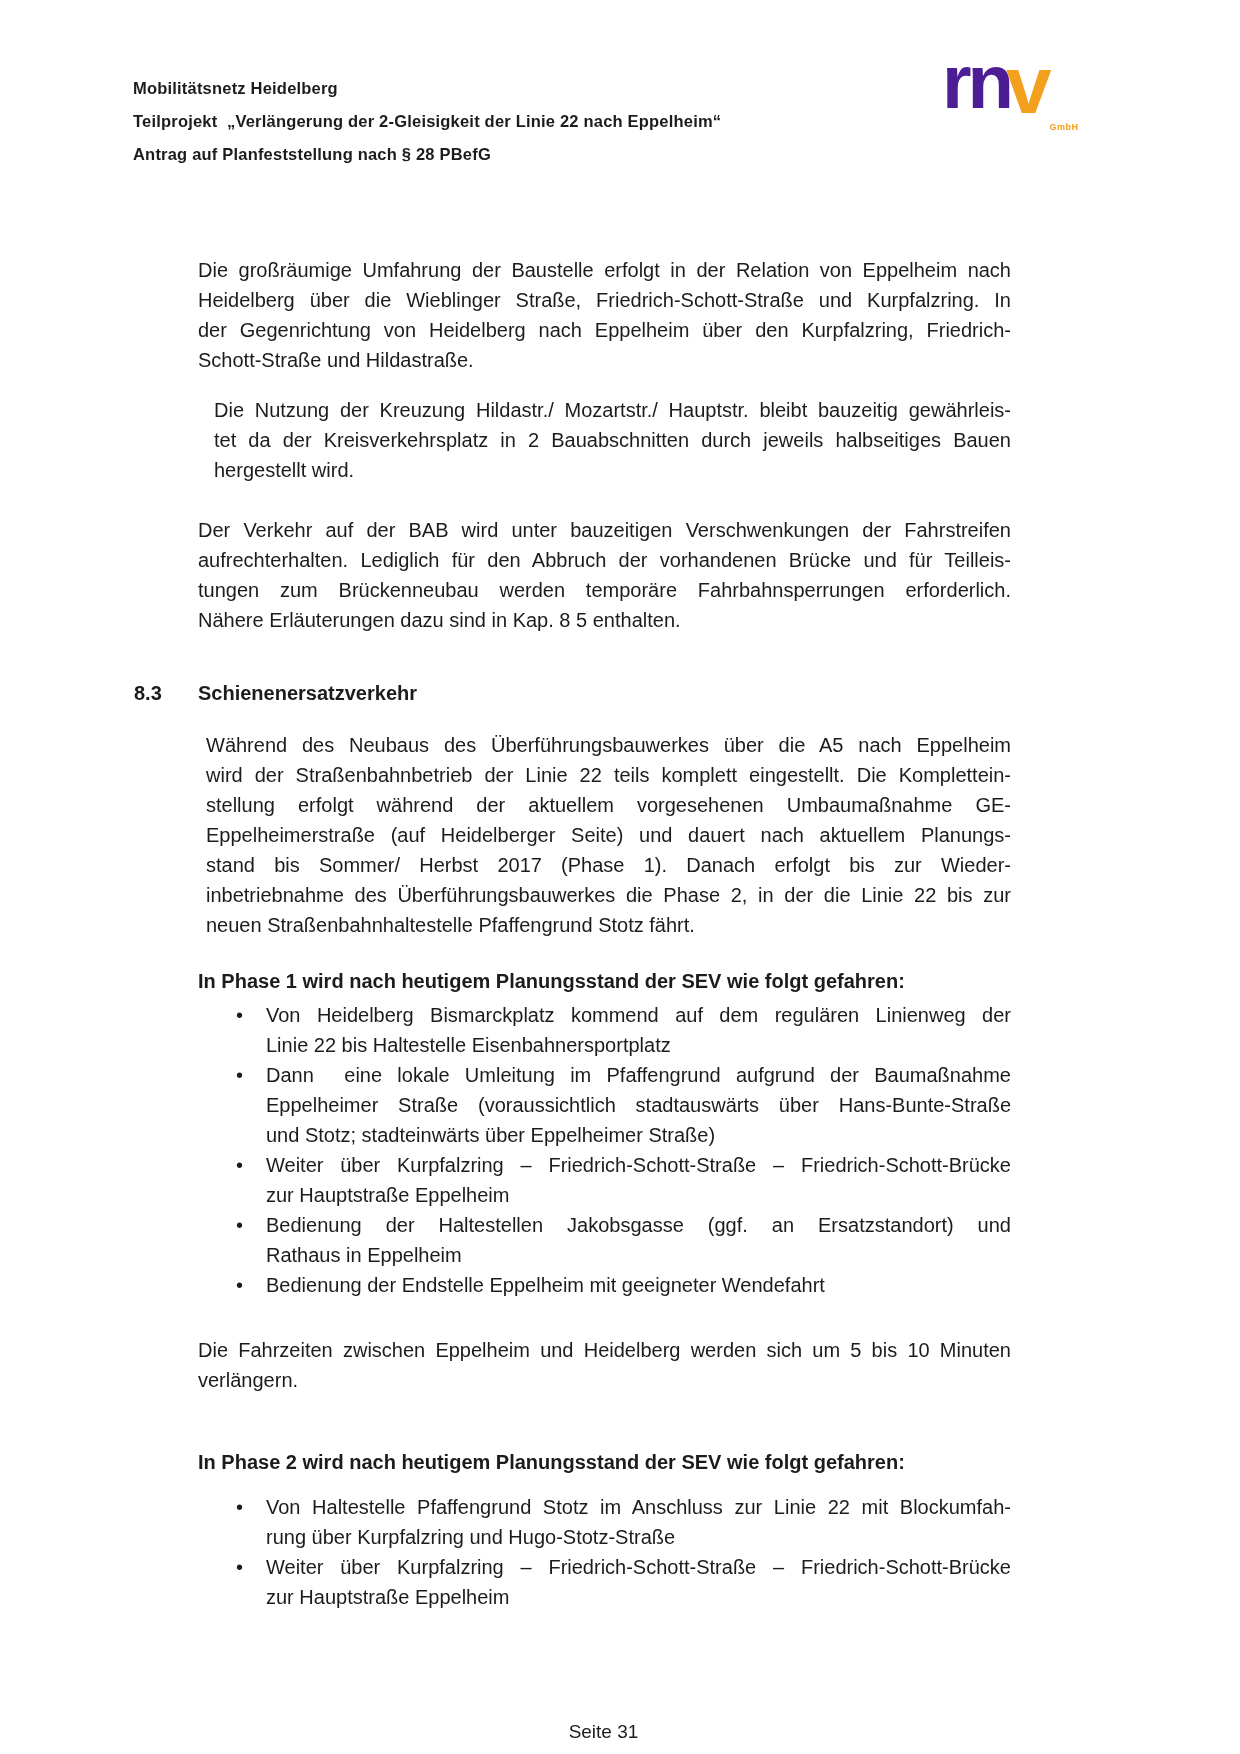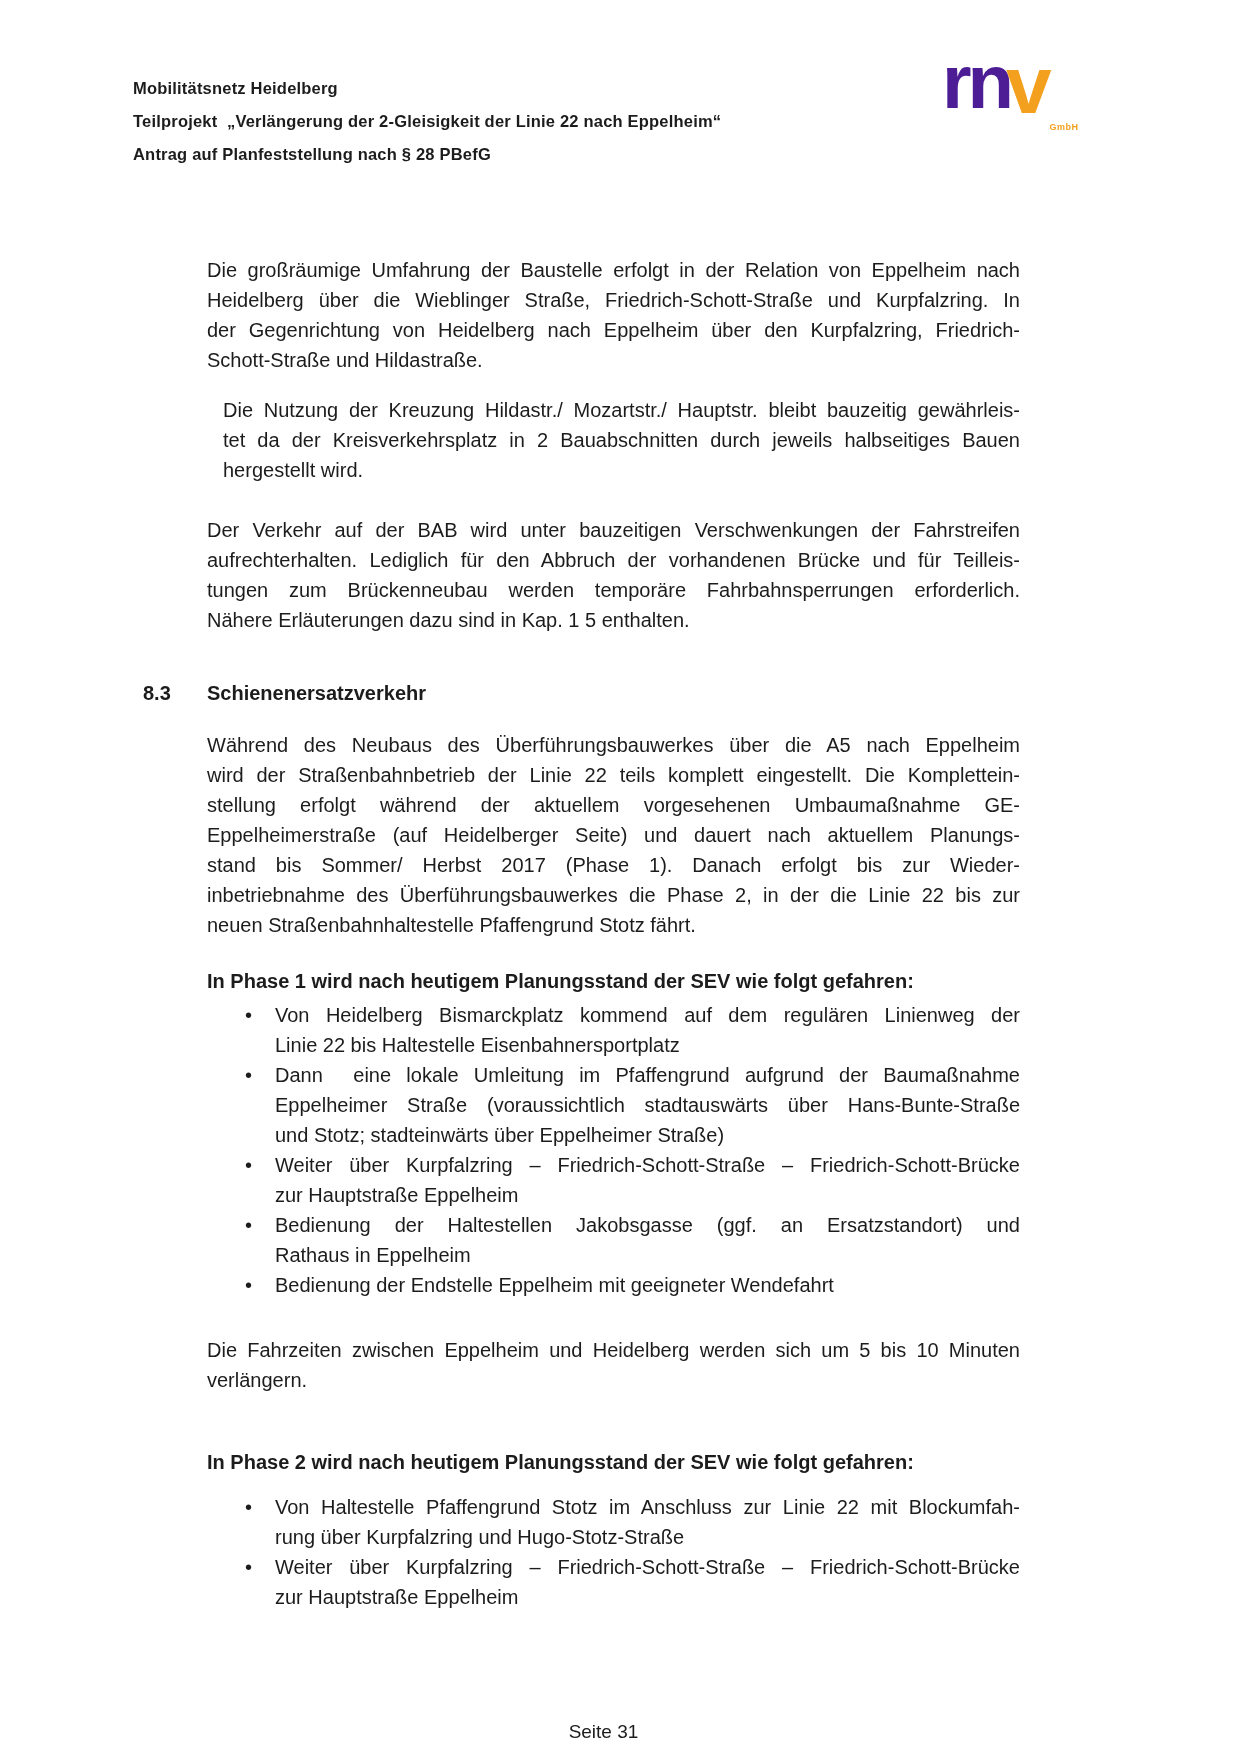--- a/index.html
+++ b/index.html
@@ -30,31 +30,31 @@
   .logo .v{
     font-size:82px;font-weight:bold;
     line-height:66px;vertical-align:top;margin-left:-4px;
   }
   .logo .suffix{
     font-size:9px;font-weight:bold;vertical-align:bottom;
     position:relative;top:14px;left:-2px;letter-spacing:.5px;
   }
   
   .doc-body{
-    position:absolute;left:207px;top:255px;width:813px;
+    position:absolute;left:198px;top:255px;width:813px;
     font-size:20px;line-height:30px;
   }
   .jline{text-align:justify;text-align-last:justify;}
   .jline.last{text-align-last:left;}
   .paragraph{margin:0;}
   .blk-0{margin-bottom:20px;}
   .blk-1{margin-bottom:30px;margin-left:16px;}
   .blk-2{margin-bottom:43px;}
   .blk-3{margin-bottom:22px;}
-  .blk-4{margin-bottom:26px;}
+  .blk-4{margin-bottom:26px;margin-left:8px;}
   .blk-5{margin-bottom:4px;}
   .blk-6{margin-bottom:35px;}
   .blk-7{margin-bottom:52px;}
   .blk-8{margin-bottom:15px;}
   .section-heading{display:flex;font-weight:bold;line-height:30px;}
   .section-number{flex:0 0 64px;margin-left:-64px;}
   .bold-heading{font-weight:bold;line-height:30px;}
   .bullet-item{display:flex;}
   .bullet-marker{flex:0 0 30px;margin-left:38px;line-height:30px;}
   .bullet-text{flex:1;min-width:0;}
@@ -88,21 +88,21 @@
       </div>
       <div class="paragraph blk-1">
         <div class="jline">Die Nutzung der Kreuzung Hildastr./ Mozartstr./ Hauptstr. bleibt bauzeitig gewährleis-</div>
         <div class="jline">tet da der Kreisverkehrsplatz in 2 Bauabschnitten durch jeweils halbseitiges Bauen</div>
         <div class="jline last">hergestellt wird.</div>
       </div>
       <div class="paragraph blk-2">
         <div class="jline">Der Verkehr auf der BAB wird unter bauzeitigen Verschwenkungen der Fahrstreifen</div>
         <div class="jline">aufrechterhalten. Lediglich für den Abbruch der vorhandenen Brücke und für Teilleis-</div>
         <div class="jline">tungen zum Brückenneubau werden temporäre Fahrbahnsperrungen erforderlich.</div>
-        <div class="jline last">Nähere Erläuterungen dazu sind in Kap. 1 5 enthalten.</div>
+        <div class="jline last">Nähere Erläuterungen dazu sind in Kap. 8 5 enthalten.</div>
       </div>
       <div class="section-heading blk-3">
         <span class="section-number">8.3</span>
         <span class="section-title">Schienenersatzverkehr</span>
       </div>
       <div class="paragraph blk-4">
         <div class="jline">Während des Neubaus des Überführungsbauwerkes über die A5 nach Eppelheim</div>
         <div class="jline">wird der Straßenbahnbetrieb der Linie 22 teils komplett eingestellt. Die Komplettein-</div>
         <div class="jline">stellung erfolgt während der aktuellem vorgesehenen Umbaumaßnahme GE-</div>
         <div class="jline">Eppelheimerstraße (auf Heidelberger Seite) und dauert nach aktuellem Planungs-</div>

